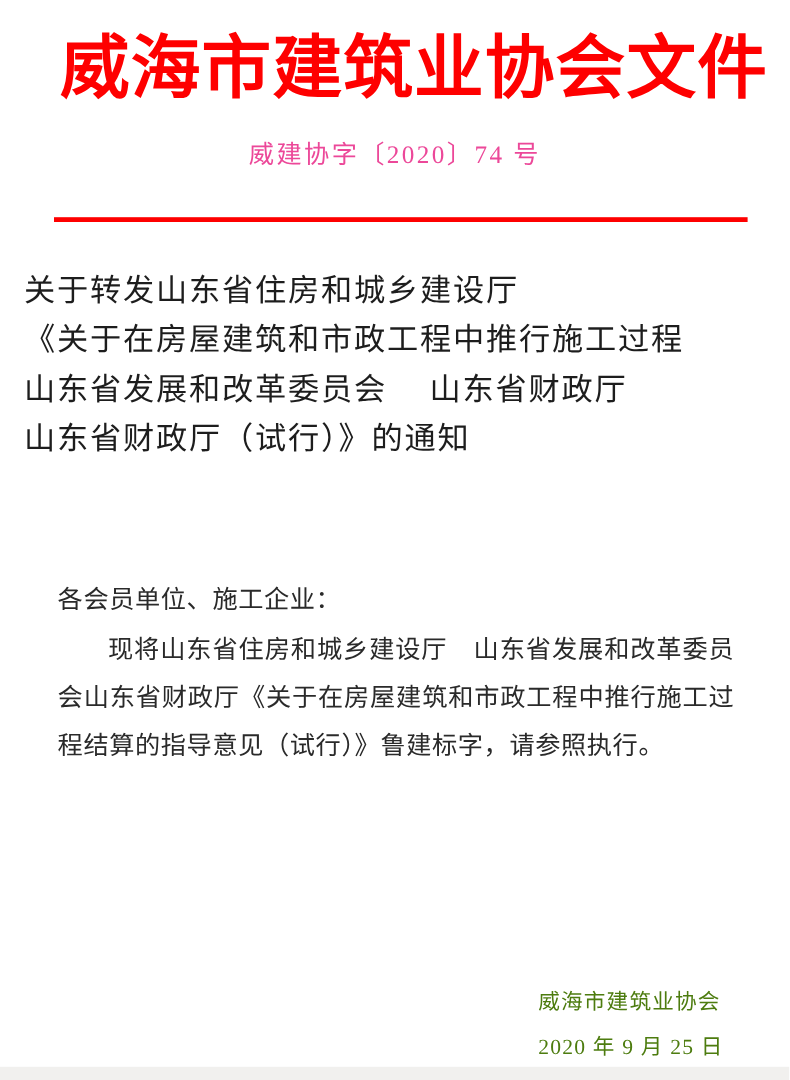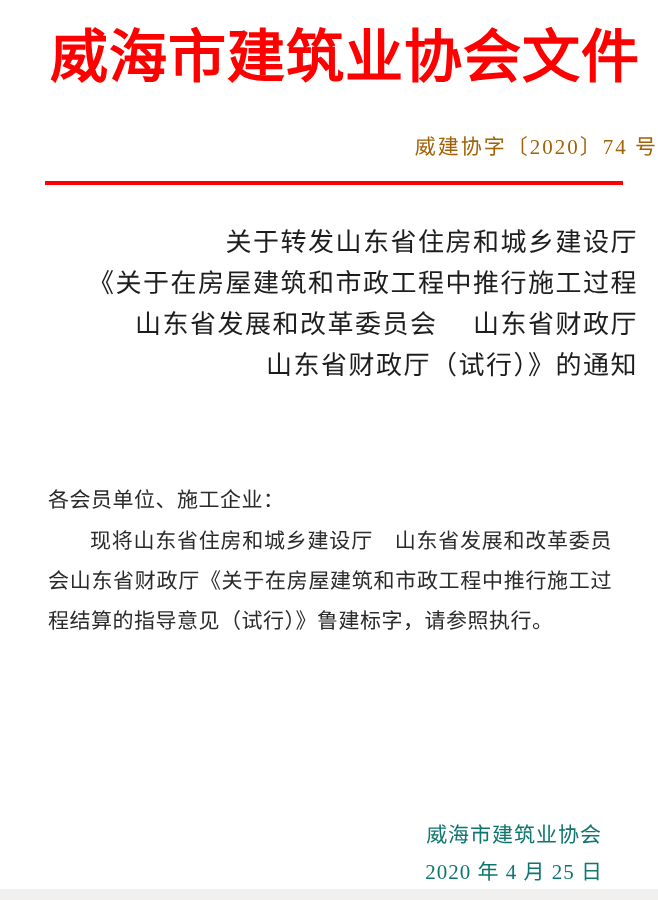--- a/index.html
+++ b/index.html
@@ -28,45 +28,45 @@
     font-size: 58px;
     line-height: 76px;
     font-weight: bold;
     letter-spacing: 1px;
     color: var(--accent, #fe0000);
     white-space: nowrap;
   }
   
   .doc-number {
     position: absolute;
-    top: 134px;
+    top: 116px;
     left: 0;
     width: 100%;
-    text-align: right;
+    text-align: center;
     font-size: 21px;
     line-height: 26px;
     letter-spacing: 2px;
-    color: #a16207;
+    color: #ec4899;
   }
   
   .red-rule {
     position: absolute;
     top: 181px;
     left: 45px;
     width: 578px;
     height: 4px;
     background: var(--accent, #fe0000);
   }
   
   .notice-title {
     position: absolute;
     top: 222px;
     left: 20px;
     width: 618px;
-    text-align: right;
+    text-align: left;
     font-size: 26px;
     line-height: 41px;
     letter-spacing: 1.5px;
     color: #1d1d1d;
   }
   .notice-title .t-line {
     white-space: nowrap;
   }
   
   .body-text {
@@ -85,25 +85,24 @@
     margin: 1px;
   }
   .body-text p.indent {
     text-indent: 2em;
   }
   
   .signature {
     position: absolute;
     top: 817px;
     right: 55px;
-    text-align: center;
-    font-size: 21px;
+    font-size: 18px;
     line-height: 37px;
     letter-spacing: 1px;
-    color: #0f766e;
+    color: #4d7c0f;
     white-space: nowrap;
   }
   
   .page-edge {
     position: absolute;
     left: 0;
     bottom: 0;
     width: 100%;
     height: 11px;
     background: var(--edge-color, #f1f0ee);
@@ -127,18 +126,18 @@
     <div class="t-line">山东省财政厅（试行）》的通知</div>
   </div>
 
   <div class="body-text">
     <p>各会员单位、施工企业：</p>
     <p class="indent">现将山东省住房和城乡建设厅　山东省发展和改革委员会山东省财政厅《关于在房屋建筑和市政工程中推行施工过程结算的指导意见（试行）》鲁建标字，请参照执行。</p>
   </div>
 
   <div class="signature">
     <div>威海市建筑业协会</div>
-    <div>2020 年 4 月 25 日</div>
+    <div>2020 年 9 月 25 日</div>
   </div>
 
   <div class="page-edge"></div>
 
 </div>
 
 </body></html>

